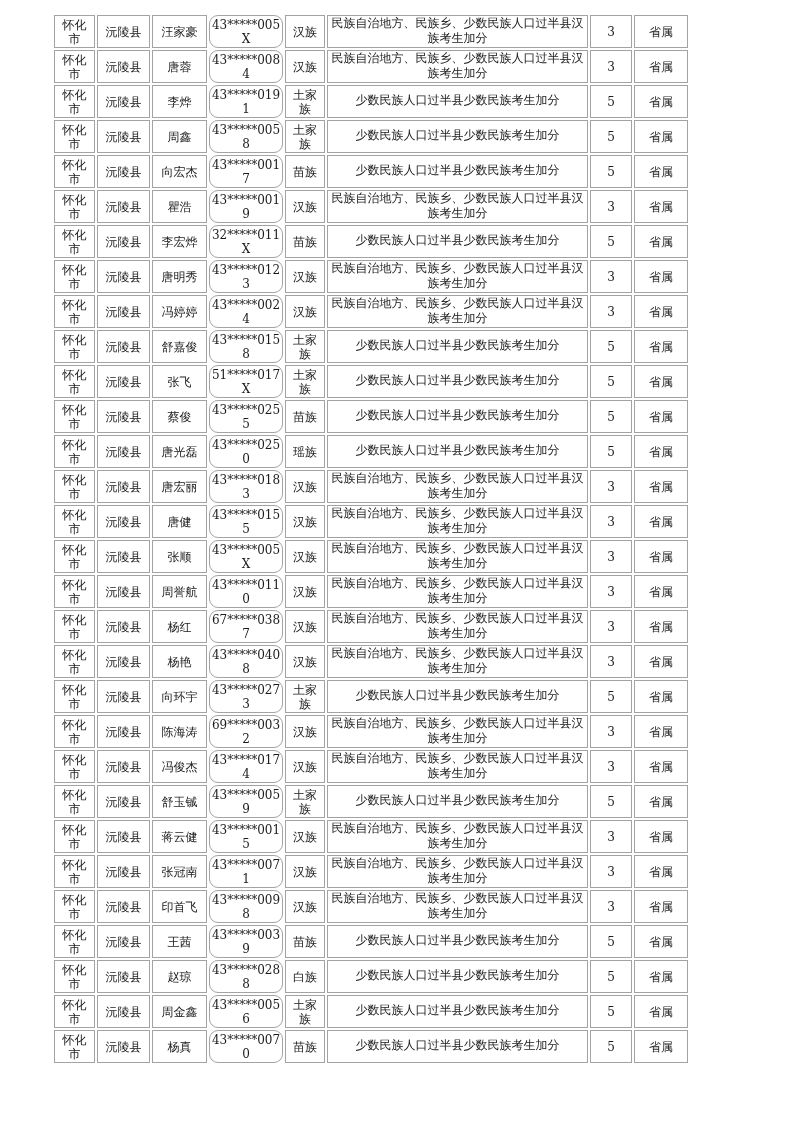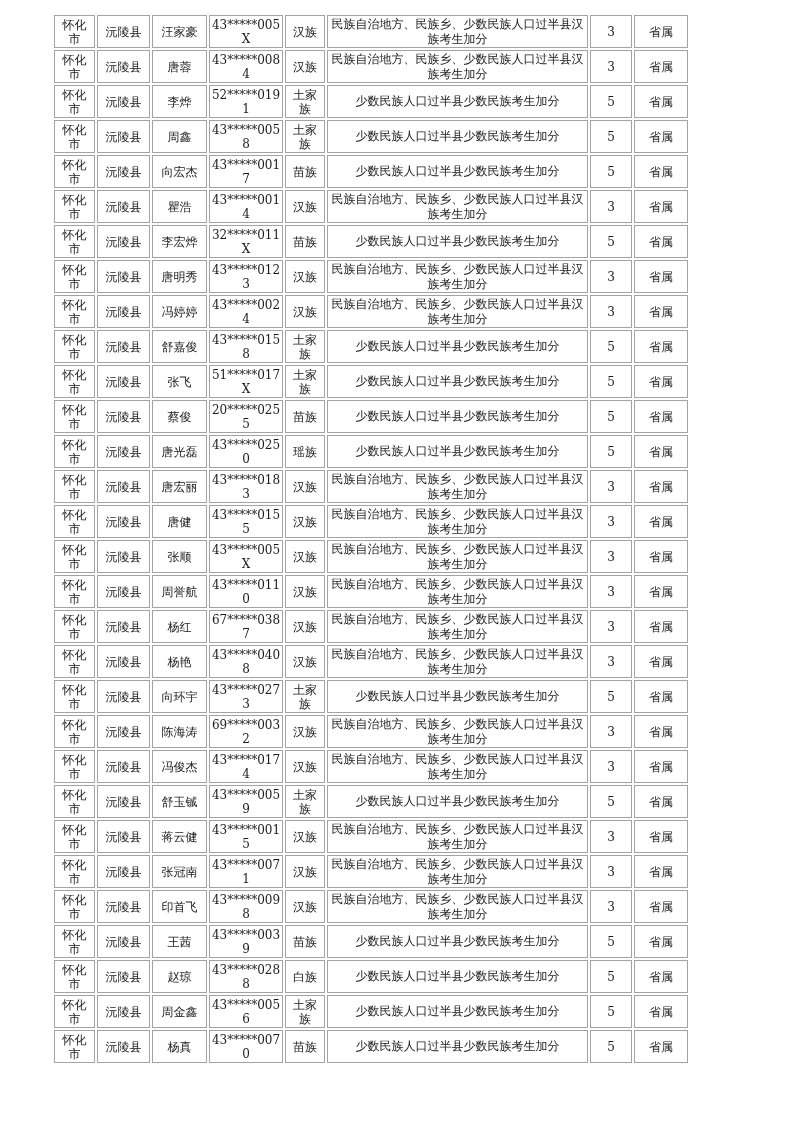--- a/index.html
+++ b/index.html
@@ -38,23 +38,25 @@
     vertical-align: middle;
     font-size: 12px;
     line-height: 14px;
     overflow: hidden;
     word-break: break-all;
     background: #ffffff;
   }
   table.roster td.id-cell {
     padding: 0;
     font-size: 12px;
+    border-radius: 9px;
   }
   table.roster td.policy-cell {
     line-height: 15px;
+    font-family: Liberation Mono, monospace;
   }
   col.c-city   { width: 41px; }
   col.c-county { width: 53px; }
   col.c-name   { width: 55px; }
   col.c-id     { width: 74px; }
   col.c-ethnic { width: 40px; }
   col.c-policy { width: 261px; }
   col.c-points { width: 42px; }
   col.c-affil  { width: 54px; }
 </style>
@@ -91,21 +93,21 @@
           <td class="id-cell">43*****0084</td>
           <td class="ethnicity-cell">汉族</td>
           <td class="policy-cell">民族自治地方、民族乡、少数民族人口过半县汉族考生加分</td>
           <td class="points-cell">3</td>
           <td class="affiliation-cell">省属</td>
         </tr>
         <tr>
           <td class="city-cell">怀化市</td>
           <td class="county-cell">沅陵县</td>
           <td class="name-cell">李烨</td>
-          <td class="id-cell">52*****0191</td>
+          <td class="id-cell">43*****0191</td>
           <td class="ethnicity-cell">土家族</td>
           <td class="policy-cell">少数民族人口过半县少数民族考生加分</td>
           <td class="points-cell">5</td>
           <td class="affiliation-cell">省属</td>
         </tr>
         <tr>
           <td class="city-cell">怀化市</td>
           <td class="county-cell">沅陵县</td>
           <td class="name-cell">周鑫</td>
           <td class="id-cell">43*****0058</td>
@@ -121,21 +123,21 @@
           <td class="id-cell">43*****0017</td>
           <td class="ethnicity-cell">苗族</td>
           <td class="policy-cell">少数民族人口过半县少数民族考生加分</td>
           <td class="points-cell">5</td>
           <td class="affiliation-cell">省属</td>
         </tr>
         <tr>
           <td class="city-cell">怀化市</td>
           <td class="county-cell">沅陵县</td>
           <td class="name-cell">瞿浩</td>
-          <td class="id-cell">43*****0014</td>
+          <td class="id-cell">43*****0019</td>
           <td class="ethnicity-cell">汉族</td>
           <td class="policy-cell">民族自治地方、民族乡、少数民族人口过半县汉族考生加分</td>
           <td class="points-cell">3</td>
           <td class="affiliation-cell">省属</td>
         </tr>
         <tr>
           <td class="city-cell">怀化市</td>
           <td class="county-cell">沅陵县</td>
           <td class="name-cell">李宏烨</td>
           <td class="id-cell">32*****011X</td>
@@ -181,21 +183,21 @@
           <td class="id-cell">51*****017X</td>
           <td class="ethnicity-cell">土家族</td>
           <td class="policy-cell">少数民族人口过半县少数民族考生加分</td>
           <td class="points-cell">5</td>
           <td class="affiliation-cell">省属</td>
         </tr>
         <tr>
           <td class="city-cell">怀化市</td>
           <td class="county-cell">沅陵县</td>
           <td class="name-cell">蔡俊</td>
-          <td class="id-cell">20*****0255</td>
+          <td class="id-cell">43*****0255</td>
           <td class="ethnicity-cell">苗族</td>
           <td class="policy-cell">少数民族人口过半县少数民族考生加分</td>
           <td class="points-cell">5</td>
           <td class="affiliation-cell">省属</td>
         </tr>
         <tr>
           <td class="city-cell">怀化市</td>
           <td class="county-cell">沅陵县</td>
           <td class="name-cell">唐光磊</td>
           <td class="id-cell">43*****0250</td>

